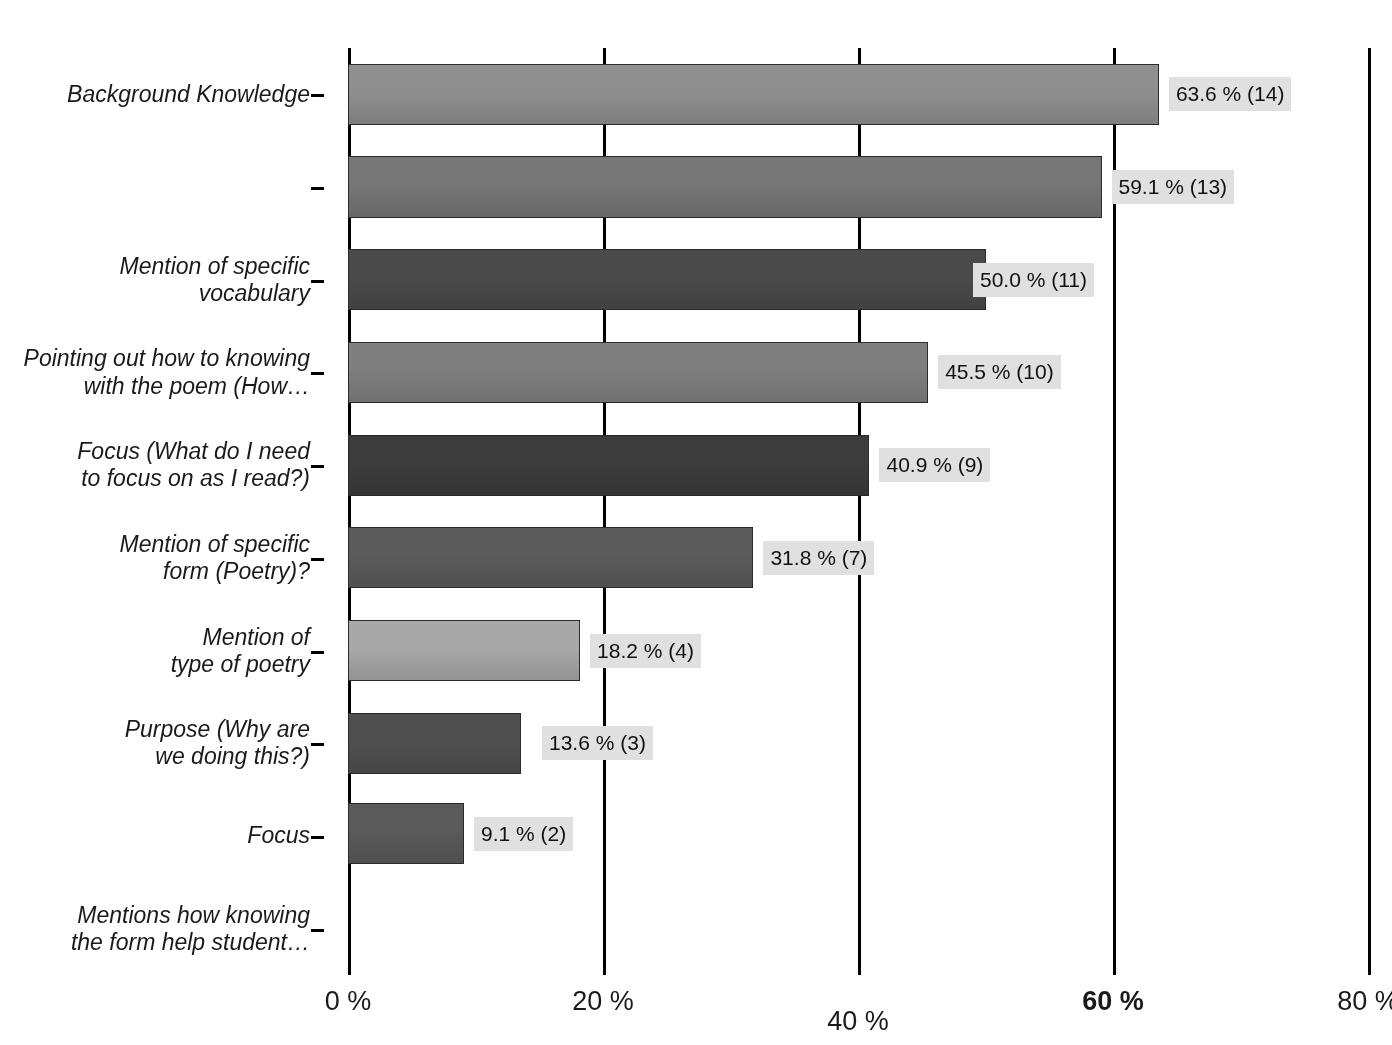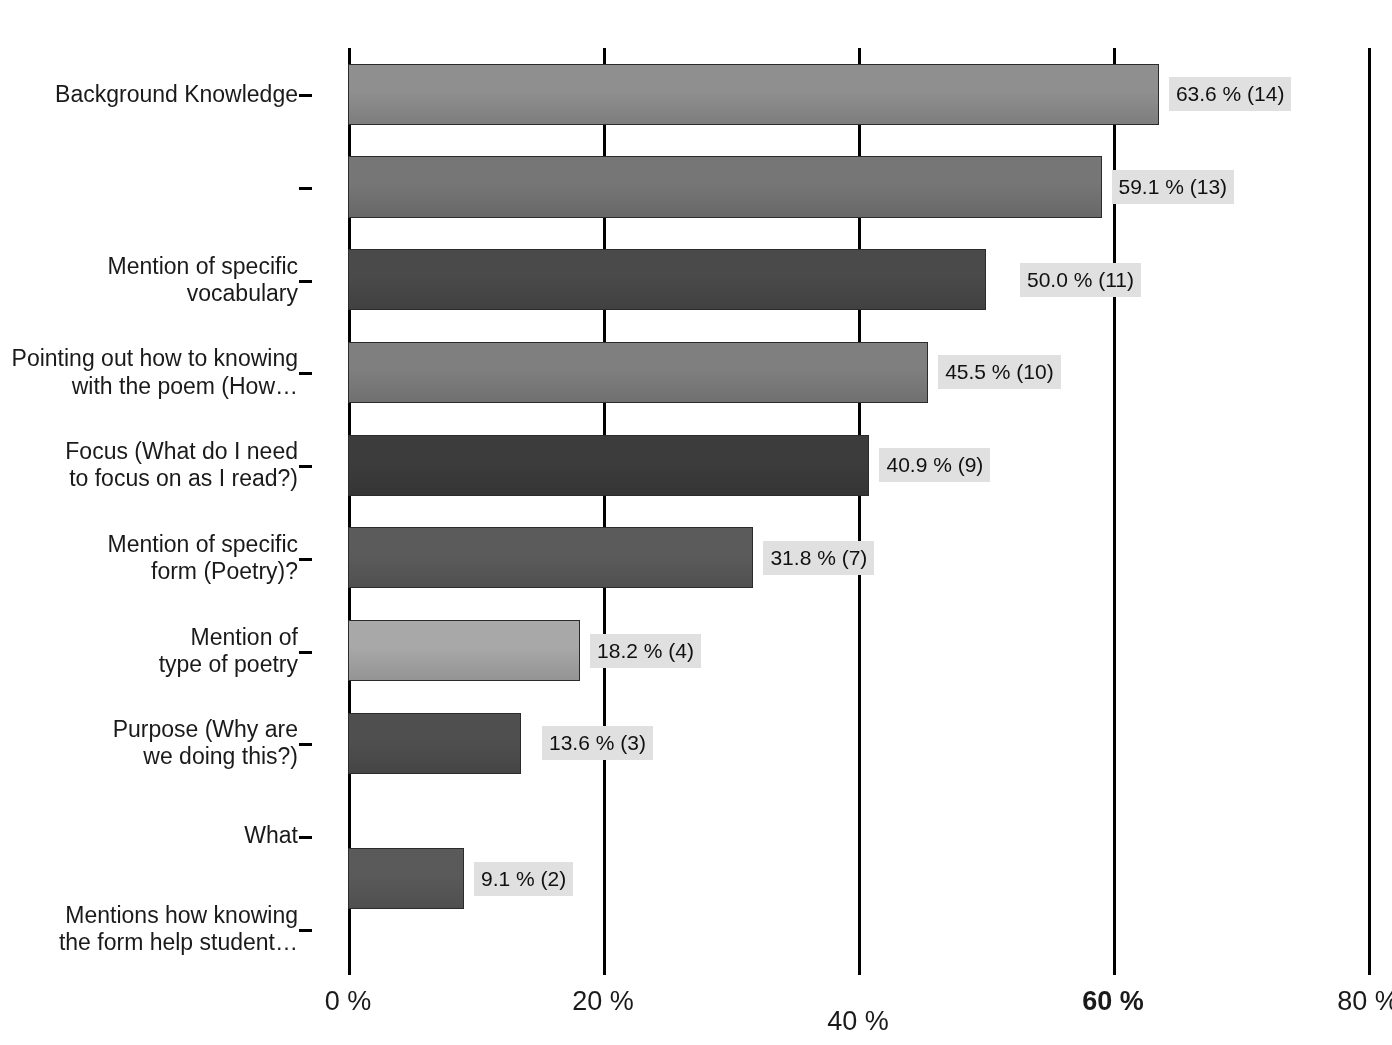--- a/index.html
+++ b/index.html
@@ -78,24 +78,25 @@
     background: #e0e0e0;
     color: #111;
     font-size: 21px;
     line-height: 1;
     padding: 6px 7px 7px 7px;
     white-space: nowrap;
   }
 
   .cat-labels {
     position: absolute;
-    left: 0;
+    left: 12px;
     top: 48px;
     width: 312px;
     height: 927px;
+    font-style: italic;
   }
 
   .cat-label {
     position: absolute;
     right: 14px;
     text-align: right;
     font-size: 23px;
     line-height: 1.18;
     color: #1a1a1a;
   }
@@ -143,21 +144,21 @@
         <div class="bar-row" style="top: 15.759px; height: 61.182px;">
           <div class="bar" style="width: 810.9px; background: linear-gradient(rgb(143, 143, 143) 0%, rgb(143, 143, 143) 45%, rgba(0, 0, 0, 0.12) 100%), rgb(143, 143, 143);"></div>
           <div class="bar-label" style="left: 820.9px;">63.6 % (14)</div>
         </div>
         <div class="bar-row" style="top: 108.459px; height: 61.182px;">
           <div class="bar" style="width: 753.525px; background: linear-gradient(rgb(118, 118, 118) 0%, rgb(118, 118, 118) 45%, rgba(0, 0, 0, 0.12) 100%), rgb(118, 118, 118);"></div>
           <div class="bar-label" style="left: 763.525px;">59.1 % (13)</div>
         </div>
         <div class="bar-row" style="top: 201.159px; height: 61.182px;">
           <div class="bar" style="width: 637.5px; background: linear-gradient(rgb(74, 74, 74) 0%, rgb(74, 74, 74) 45%, rgba(0, 0, 0, 0.12) 100%), rgb(74, 74, 74);"></div>
-          <div class="bar-label" style="left: 672px;">50.0 % (11)</div>
+          <div class="bar-label" style="left: 625px;">50.0 % (11)</div>
         </div>
         <div class="bar-row" style="top: 293.859px; height: 61.182px;">
           <div class="bar" style="width: 580.125px; background: linear-gradient(rgb(127, 127, 127) 0%, rgb(127, 127, 127) 45%, rgba(0, 0, 0, 0.12) 100%), rgb(127, 127, 127);"></div>
           <div class="bar-label" style="left: 590.125px;">45.5 % (10)</div>
         </div>
         <div class="bar-row" style="top: 386.559px; height: 61.182px;">
           <div class="bar" style="width: 521.475px; background: linear-gradient(rgb(60, 60, 60) 0%, rgb(60, 60, 60) 45%, rgba(0, 0, 0, 0.12) 100%), rgb(60, 60, 60);"></div>
           <div class="bar-label" style="left: 531.475px;">40.9 % (9)</div>
         </div>
         <div class="bar-row" style="top: 479.259px; height: 61.182px; padding-left: 28px;">
@@ -165,21 +166,21 @@
           <div class="bar-label" style="left: 415.45px;">31.8 % (7)</div>
         </div>
         <div class="bar-row" style="top: 571.959px; height: 61.182px;">
           <div class="bar" style="width: 232.05px; background: linear-gradient(rgb(168, 168, 168) 0%, rgb(168, 168, 168) 45%, rgba(0, 0, 0, 0.12) 100%), rgb(168, 168, 168);"></div>
           <div class="bar-label" style="left: 242.05px;">18.2 % (4)</div>
         </div>
         <div class="bar-row" style="top: 664.659px; height: 61.182px;">
           <div class="bar" style="width: 173.4px; background: linear-gradient(rgb(79, 79, 79) 0%, rgb(79, 79, 79) 45%, rgba(0, 0, 0, 0.12) 100%), rgb(79, 79, 79);"></div>
           <div class="bar-label" style="left: 194px;">13.6 % (3)</div>
         </div>
-        <div class="bar-row" style="top: 800px; height: 61.182px;">
+        <div class="bar-row" style="top: 755px; height: 61.182px;">
           <div class="bar" style="width: 116.025px; background: linear-gradient(rgb(90, 90, 90) 0%, rgb(90, 90, 90) 45%, rgba(0, 0, 0, 0.12) 100%), rgb(90, 90, 90);"></div>
           <div class="bar-label" style="left: 126.025px;">9.1 % (2)</div>
         </div>
       </div>
   </div>
 
   <div class="cat-labels" id="cat-labels">
       <div class="cat-label" style="top: 32.85px;">
         <div>Background Knowledge</div>
       </div>
@@ -209,21 +210,21 @@
         <div>Mention of</div>
         <div>type of poetry</div>
       </div>
       <div class="tick-mark" style="top: 602.55px;"></div>
       <div class="cat-label" style="top: 668.25px;">
         <div>Purpose (Why are</div>
         <div>we doing this?)</div>
       </div>
       <div class="tick-mark" style="top: 695.25px;"></div>
       <div class="cat-label" style="top: 774.45px;">
-        <div>What</div>
+        <div>Focus</div>
       </div>
       <div class="tick-mark" style="top: 787.95px;"></div>
       <div class="cat-label" style="top: 853.65px;">
         <div>Mentions how knowing</div>
         <div>the form help student…</div>
       </div>
       <div class="tick-mark" style="top: 880.65px;"></div>
     </div>
 
   <div class="x-labels" id="x-labels">

